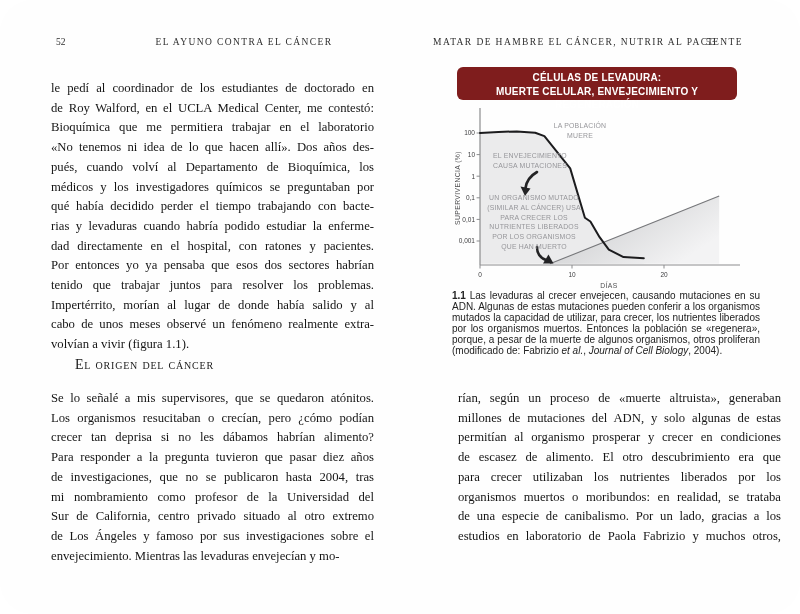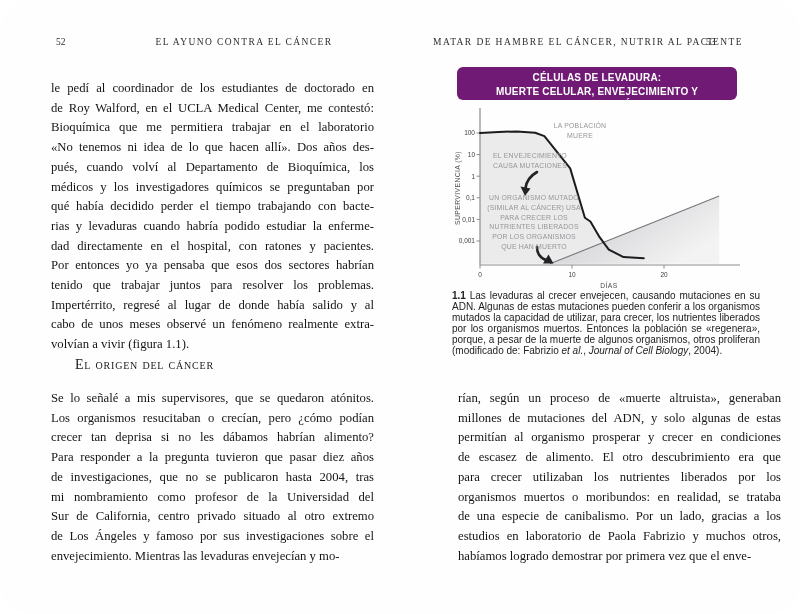--- a/index.html
+++ b/index.html
@@ -11,21 +11,21 @@
   .pagenum{position:absolute;top:37px;font-size:9.5px;color:#2e2e2e;}
 
   
   .bodytext{position:absolute;width:323px;font-size:12.7px;color:#151515;}
   .tl{line-height:19.7px;text-align:justify;text-align-last:justify;white-space:normal;}
   .tl-last{text-align-last:left;}
 
   .heading{position:absolute;font-variant:small-caps;font-size:14px;letter-spacing:.8px;color:#1a1a1a;margin-left:24px;}
 
   
-  .figtitle{position:absolute;left:457px;top:67px;width:280px;height:33px;background:#701a75;
+  .figtitle{position:absolute;left:457px;top:67px;width:280px;height:33px;background:#7f1d1d;
             border-radius:6px;color:#fff;text-align:center;font-family:"Liberation Sans",sans-serif;
             font-weight:bold;font-size:10px;line-height:13.5px;padding-top:4px;box-sizing:border-box;
             letter-spacing:.2px;}
   .chartwrap{position:absolute;left:452px;top:100px;width:295px;height:192px;}
   .chartwrap svg{position:absolute;left:0;top:0;}
   .tick{font:6.5px "Liberation Sans",sans-serif;fill:#3c3c3e;}
   .axis-label{font:6.8px "Liberation Sans",sans-serif;fill:#4e4e50;letter-spacing:.4px;}
   .ann{position:absolute;font:6.9px/1.42 "Liberation Sans",sans-serif;color:#96969a;
        text-align:center;letter-spacing:.2px;}
   .ann1{left:99px;top:21px;width:58px;}
@@ -52,21 +52,21 @@
         <div class="tl">de Roy Walford, en el UCLA Medical Center, me contestó:</div>
         <div class="tl">Bioquímica que me permitiera trabajar en el laboratorio</div>
         <div class="tl">«No tenemos ni idea de lo que hacen allí». Dos años des-</div>
         <div class="tl">pués, cuando volví al Departamento de Bioquímica, los</div>
         <div class="tl">médicos y los investigadores químicos se preguntaban por</div>
         <div class="tl">qué había decidido perder el tiempo trabajando con bacte-</div>
         <div class="tl">rias y levaduras cuando habría podido estudiar la enferme-</div>
         <div class="tl">dad directamente en el hospital, con ratones y pacientes.</div>
         <div class="tl">Por entonces yo ya pensaba que esos dos sectores habrían</div>
         <div class="tl">tenido que trabajar juntos para resolver los problemas.</div>
-        <div class="tl">Impertérrito, regresé al lugar de donde había salido y al</div>
+        <div class="tl">Impertérrito, morían al lugar de donde había salido y al</div>
         <div class="tl">cabo de unos meses observé un fenómeno realmente extra-</div>
         <div class="tl tl-last">volvían a vivir (figura 1.1).</div>
       </div>
 
     <div class="heading" style="left:51px;top:357px;">El origen del cáncer</div>
 
     <div class="bodytext" style="left:51px;top:389px;">
         <div class="tl">Se lo señalé a mis supervisores, que se quedaron atónitos.</div>
         <div class="tl">Los organismos resucitaban o crecían, pero ¿cómo podían</div>
         <div class="tl">crecer tan deprisa si no les dábamos habrían alimento?</div>
@@ -140,17 +140,16 @@
 
     <div class="bodytext" style="left:452px;top:389px;margin-left:6px;">
         <div class="tl">rían, según un proceso de «muerte altruista», generaban</div>
         <div class="tl">millones de mutaciones del ADN, y solo algunas de estas</div>
         <div class="tl">permitían al organismo prosperar y crecer en condiciones</div>
         <div class="tl">de escasez de alimento. El otro descubrimiento era que</div>
         <div class="tl">para crecer utilizaban los nutrientes liberados por los</div>
         <div class="tl">organismos muertos o moribundos: en realidad, se trataba</div>
         <div class="tl">de una especie de canibalismo. Por un lado, gracias a los</div>
         <div class="tl">estudios en laboratorio de Paola Fabrizio y muchos otros,</div>
-        <div class="tl tl-last">habíamos logrado demostrar por primera vez que el enve-</div>
       </div>
   </div>
 
 </div>
 
 </body></html>

